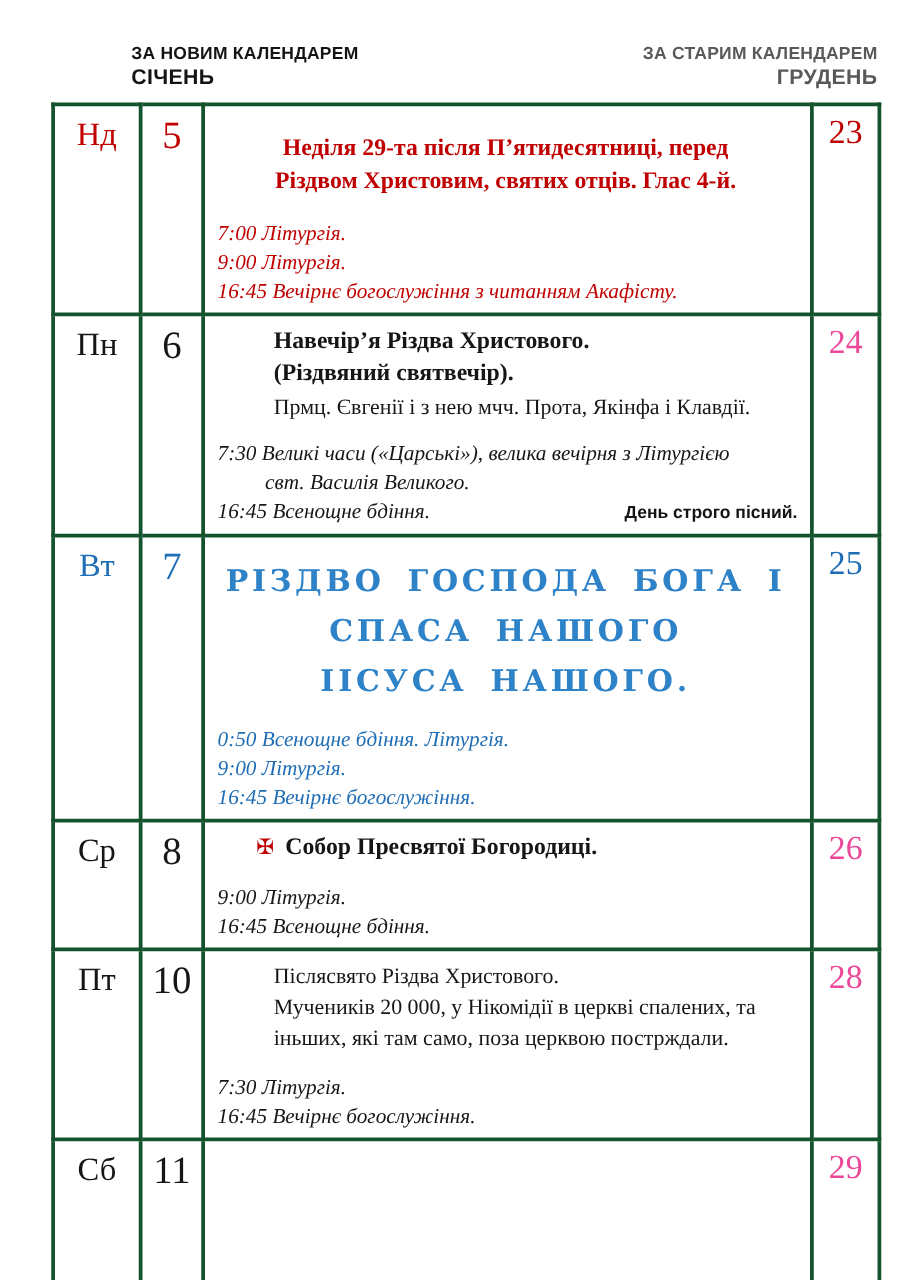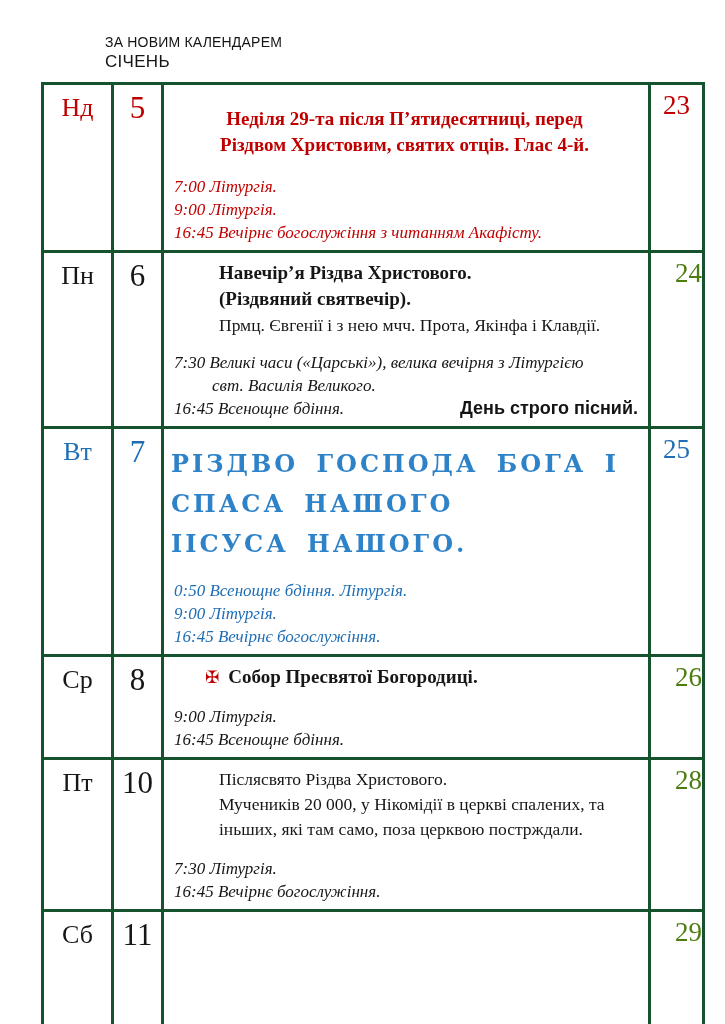--- a/index.html
+++ b/index.html
@@ -15,21 +15,21 @@
 
   
   .header {
     position: absolute;
     top: 33px;
     left: 105px;
     width: 597px;
     display: flex;
     justify-content: space-between;
     font-family: "Liberation Sans", sans-serif;
-    font-weight: normal;
+    font-weight: bold;
   }
   .header .h-left  { text-align: left;  color: #141414; }
   .header .h-right { text-align: right; color: #595959; }
   .header .h-label { font-size: 14px; line-height: 18px; letter-spacing: 0.2px; }
   .header .h-month { font-size: 17px; line-height: 22px; letter-spacing: 0.3px; }
 
   
   table.cal {
     position: absolute;
     top: 82px;
@@ -59,21 +59,21 @@
   .day-cell  { text-align: center; font-size: 26px; padding-top: 8px !important; }
   .date-cell { text-align: center; font-size: 31px; padding-top: 5px !important; }
   .old-cell  { text-align: center; font-size: 27px; padding-top: 5px !important; }
 
   
   tr.t-red   .day-cell, tr.t-red   .date-cell, tr.t-red   .old-cell,
   tr.t-red   .content { color: #C00000; }
   tr.t-blue  .day-cell, tr.t-blue  .date-cell, tr.t-blue  .old-cell,
   tr.t-blue  .content { color: #1E6DB5; }
   tr.t-black .day-cell, tr.t-black .date-cell { color: #161616; }
-  tr.t-black .old-cell { color: #4d7c0f; text-align: right; }
+  tr.t-black .old-cell { color: #ec4899; }
   tr.t-black .content  { color: #161616; }
 
   .content { padding: 7px 10px 6px 7px; }
 
   .title {
     font-weight: bold;
     font-size: 19px;
     line-height: 26px;
   }
   .center { text-align: center; }
@@ -102,27 +102,28 @@
   .r3 .services { margin-top: 15px; }
   .r4 .title    { margin-top: 3px; }
   .r4 .services { margin-top: 15px; }
   .r5 .services { margin-top: 15px; }
 
   .svc-note-line { display: flex; justify-content: space-between; align-items: baseline; }
   .note {
     font-family: "Liberation Sans", sans-serif;
     font-style: normal;
     font-weight: bold;
-    font-size: 18px;
+    font-size: 14px;
     color: #141414;
   }
 
   
   .feast {
     margin-top: 8px;
+    text-align: center;
     font-family: "DejaVu Serif", serif;
     font-weight: bold;
     color: #2E82C8;
     font-size: 24px;
     line-height: 40px;
     letter-spacing: 3px;
     word-spacing: 7px;
   }
 
   .sym-line { display: flex; align-items: baseline; }
@@ -135,20 +136,24 @@
 </style>
 </head>
 <body>
 
 <div class="page">
 
   <div class="header">
     <div class="h-left">
       <div class="h-label">ЗА НОВИМ КАЛЕНДАРЕМ</div>
       <div class="h-month">СІЧЕНЬ</div>
+    </div>
+    <div class="h-right">
+      <div class="h-label">ЗА СТАРИМ КАЛЕНДАРЕМ</div>
+      <div class="h-month">ГРУДЕНЬ</div>
     </div>
   </div>
 
   <table class="cal">
     <colgroup>
       <col class="c-day">
         <col class="c-date">
         <col class="c-main">
         <col class="c-old">
     </colgroup>

